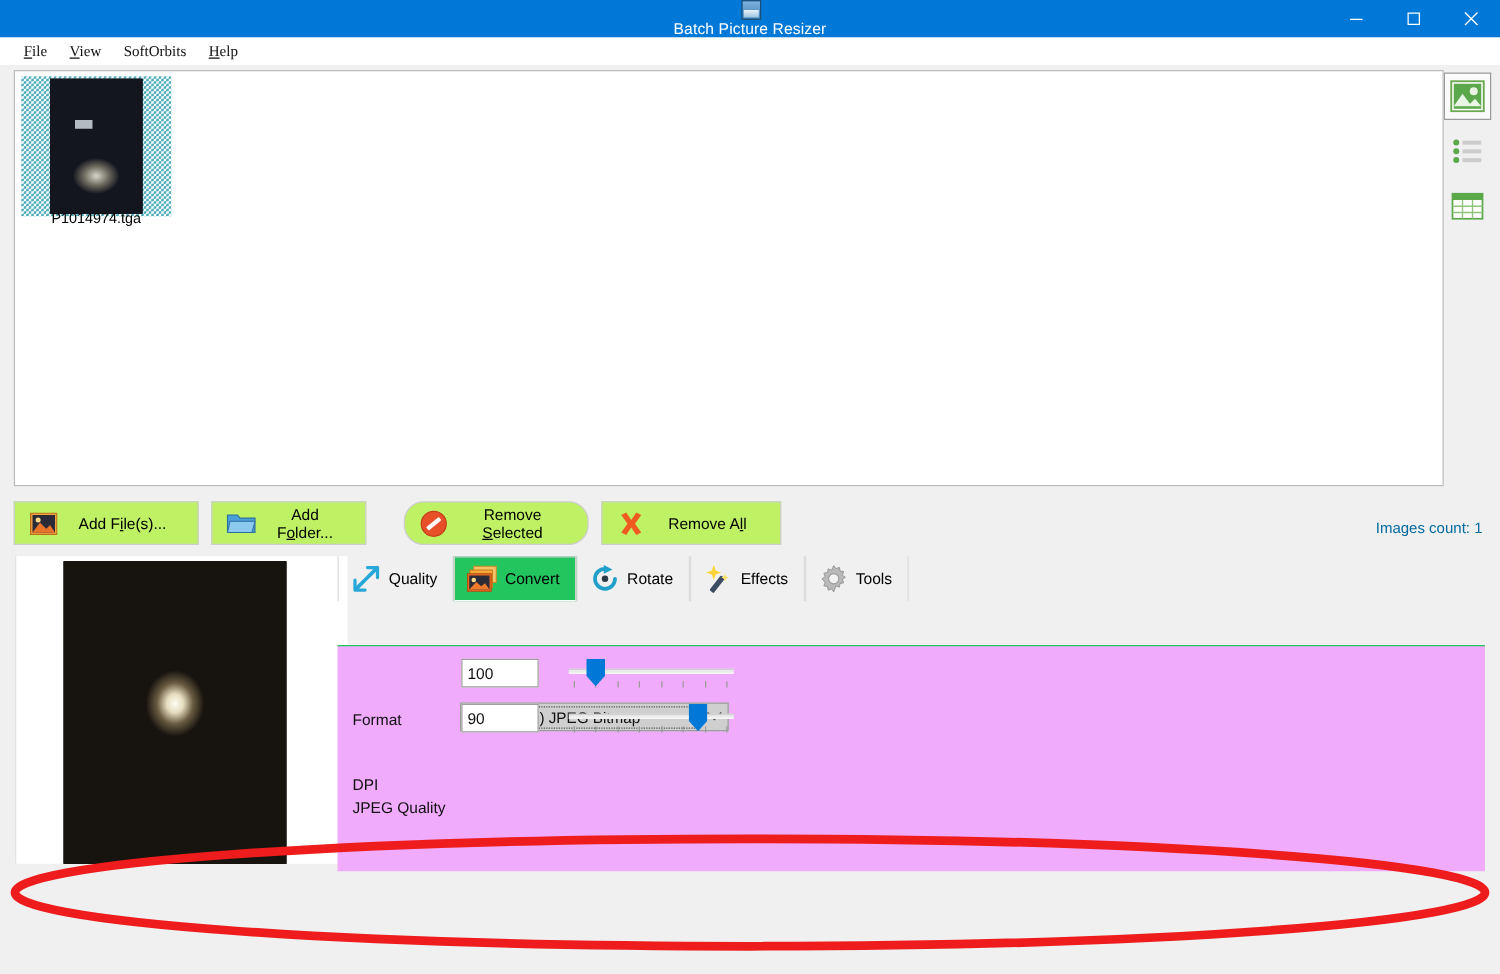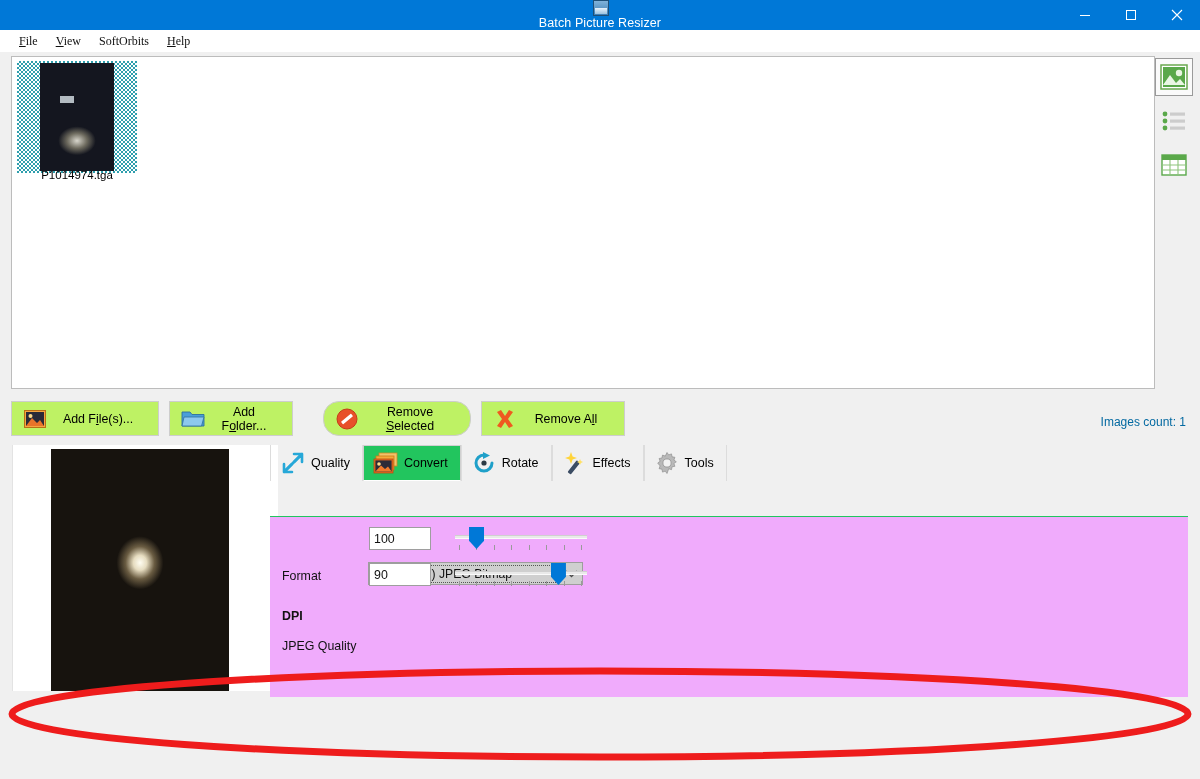--- a/index.html
+++ b/index.html
@@ -112,21 +112,21 @@
   .tab .ticon{ width:28px; display:flex; justify-content:center; align-items:center; flex:none; }
   .tab .tlabel{ margin-left:4px; }
   .tab.active { background:#22c55e; border:1px solid #d0d0d0; border-bottom:1px solid #fff; z-index:3; }
   #tabcontent {
     position:absolute; left:0; top:35px; width:918px; height:211px;
     background:#f0abfc; border-top:1px solid #22c55e;margin-top:36px;
   }
   .frow { position:absolute; height:22px; display:flex; align-items:center; }
   .flabel { font-size:12.4px; color:#111; }
   #row-format { left:12px; top:48px; }
-  #row-dpi    { left:12px; top:88px;font-weight:bold; }
+  #row-dpi    { left:12px; top:100px; }
   #row-jpeg   { left:12px; top:118px; }
   #combo-format {
     position:absolute; left:98px; top:45px; width:215px; height:23px;
     background:#cfcfcf; border:1px solid #9d9d9d; display:flex; align-items:center;
   }
   #combo-format .ctext{
     flex:1; margin:2px; padding:1px 4px; font-size:12.2px; color:#111;
     border:1px dotted #555; white-space:nowrap; overflow:hidden;
   }
   #combo-format .carrow{ width:22px; text-align:center; color:#333; font-size:11px; }

